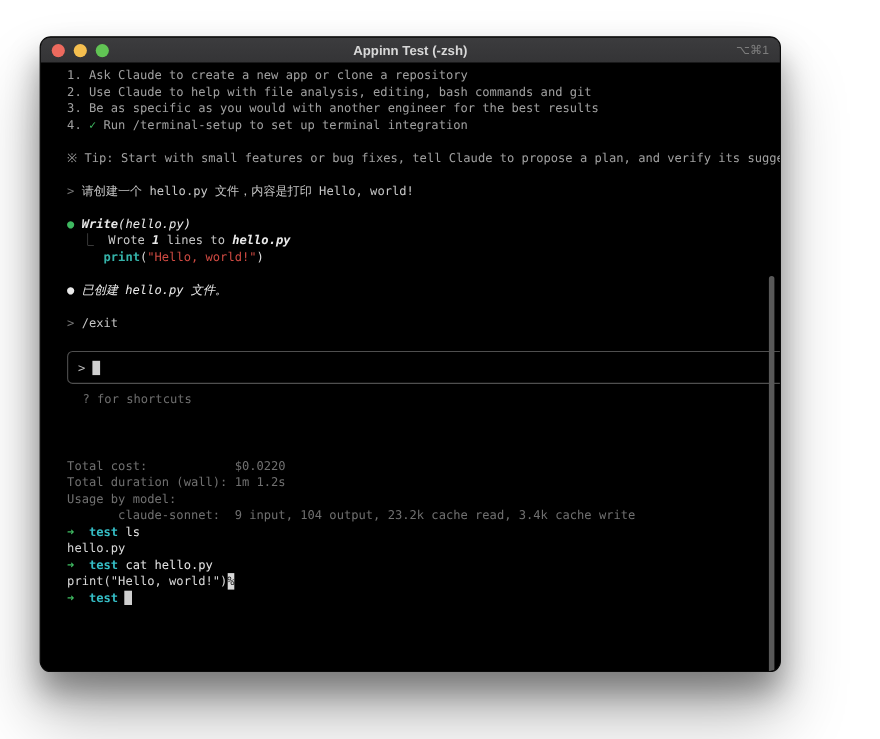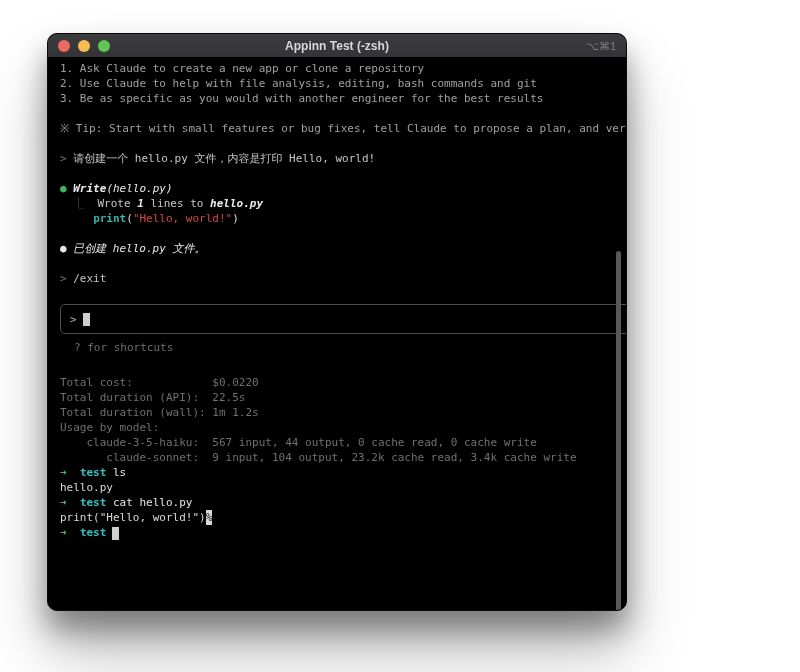--- a/index.html
+++ b/index.html
@@ -4,21 +4,21 @@
 <style>
   * { margin:0; padding:0; box-sizing:border-box; }
   html,body { width:800px; height:672px; }
   body {
     background:#ffffff;
     font-family:"Liberation Sans", sans-serif;
     position:relative;
     overflow:hidden;
   }
   .window {
-    position:absolute; left:47px; top:33px; width:580px; height:578px;
+    position:absolute; left:36px; top:33px; width:674px; height:578px;
     border-radius:10px; overflow:hidden;
     background:#000000;
     box-shadow:0 18px 28px rgba(0,0,0,0.35), 0 40px 60px rgba(0,0,0,0.28);
     border:1px solid #0a0a0a;
   }
   .titlebar {
     height:24px; background:linear-gradient(#3c3c3e,#343436);
     display:flex; align-items:center; position:relative;
     border-bottom:1px solid #000;
   }
@@ -27,21 +27,21 @@
   .title {
     position:absolute; left:0; right:0; text-align:center;
     color:#d8d8d8; font-size:12px; font-weight:bold; pointer-events:none;
   }
   .shortcut {
     position:absolute; right:10px; top:0; height:24px; line-height:24px;
     color:#7d7d7d; font-size:11px;
   }
   .term {
     position:absolute; left:0; right:0; top:25px; bottom:0;
-    background:#000; padding:2px 10px 0 12px;
+    background:#000; padding:2px 10px 0 24px;
     font-family:"DejaVu Sans Mono", monospace;
     font-size:11px; line-height:15px; color:#a0a0a0;
   }
   .line { height:15px; white-space:pre; }
   .blank { height:15px; }
   .dim { color:#747474; }
   .dim2 { color:#6e6e6e; }
   .gray { color:#a0a0a0; }
   .lt { color:#c6c6c6; }
   .white { color:#e9e9e9;font-style:italic; }
@@ -55,21 +55,21 @@
     margin-top:18px; height:30px; border:1px solid #4f4f4f; border-radius:5px;
     display:flex; align-items:center; padding-left:9px; white-space:pre;
     width:683px;
   }
   .inputbox .prompt { color:#b9b9b9; }
   .cursor {
     display:inline-block; width:7px; height:13px; background:#cfcfcf;
     vertical-align:middle; margin-left:6px;
   }
   .hint { margin-top:6px; padding-left:14px; color:#6e6e6e; height:15px; white-space:pre; }
-  .stats { margin-top:20px; color:#707070; }
+  .stats { margin-top:46px; color:#707070; }
   .shell-out { color:#d8d8d8; }
   .shell-cmd { color:#e4e4e4; }
   .eol {
     background:#d8d8d8; color:#141414; display:inline-block;
   }
   .scrollbar {
     position:absolute; right:5px; top:192px; width:5px; height:372px;
     background:#585858; border-radius:3px;
   }
 </style>
@@ -84,42 +84,41 @@
       <span class="light" style="background:#61c454"></span>
     </div>
     <div class="title">Appinn Test (-zsh)</div>
     <div class="shortcut">⌥⌘1</div>
   </div>
 
   <div class="term">
     <div class="line"><span>1. Ask Claude to create a new app or clone a repository</span></div>
     <div class="line"><span>2. Use Claude to help with file analysis, editing, bash commands and git</span></div>
     <div class="line"><span>3. Be as specific as you would with another engineer for the best results</span></div>
+    <div class="line"><span>4. </span><span class="green">✓</span><span> Run /terminal-setup to set up terminal integration</span></div>
     <div class="blank"></div>
     <div class="line"><span>※ Tip: Start with small features or bug fixes, tell Claude to propose a plan, and verify its suggested edits</span></div>
     <div class="blank"></div>
     <div class="line"><span class="dim">&gt; </span><span class="lt">请创建一个 hello.py 文件，内容是打印 Hello, world!</span></div>
     <div class="blank"></div>
     <div class="line"><span class="green">● </span><span class="white b">Write</span><span class="white">(hello.py)</span></div>
     <div class="line"><span class="dim2">  ⎿  </span><span class="lt">Wrote </span><span class="white b">1</span><span class="lt"> lines to </span><span class="white b">hello.py</span></div>
     <div class="line"><span>     </span><span class="teal">print</span><span class="punct">(</span><span class="red">"Hello, world!"</span><span class="punct">)</span></div>
     <div class="blank"></div>
     <div class="line"><span class="white">● </span><span class="white">已创建 hello.py 文件。</span></div>
     <div class="blank"></div>
     <div class="line"><span class="dim">&gt; </span><span class="lt">/exit</span></div>
 
     <div class="inputbox"><span class="prompt">&gt;</span><span class="cursor"></span></div>
     <div class="hint">? for shortcuts</div>
 
     <div class="stats">
       <div class="line">Total cost:            $0.0220</div>
-      <div class="line">Total duration (API):  22.5s</div>
       <div class="line">Total duration (wall): 1m 1.2s</div>
       <div class="line">Usage by model:</div>
-      <div class="line">    claude-3-5-haiku:  567 input, 44 output, 0 cache read, 0 cache write</div>
       <div class="line">       claude-sonnet:  9 input, 104 output, 23.2k cache read, 3.4k cache write</div>
     </div>
 
     <div class="line"><span class="green b">➜  </span><span class="cyan b">test</span><span class="shell-cmd"> ls</span></div>
     <div class="line shell-out">hello.py</div>
     <div class="line"><span class="green b">➜  </span><span class="cyan b">test</span><span class="shell-cmd"> cat hello.py</span></div>
     <div class="line"><span class="shell-out">print("Hello, world!")</span><span class="eol">%</span></div>
     <div class="line"><span class="green b">➜  </span><span class="cyan b">test</span><span class="cursor"></span></div>
 
     <div class="scrollbar"></div>

